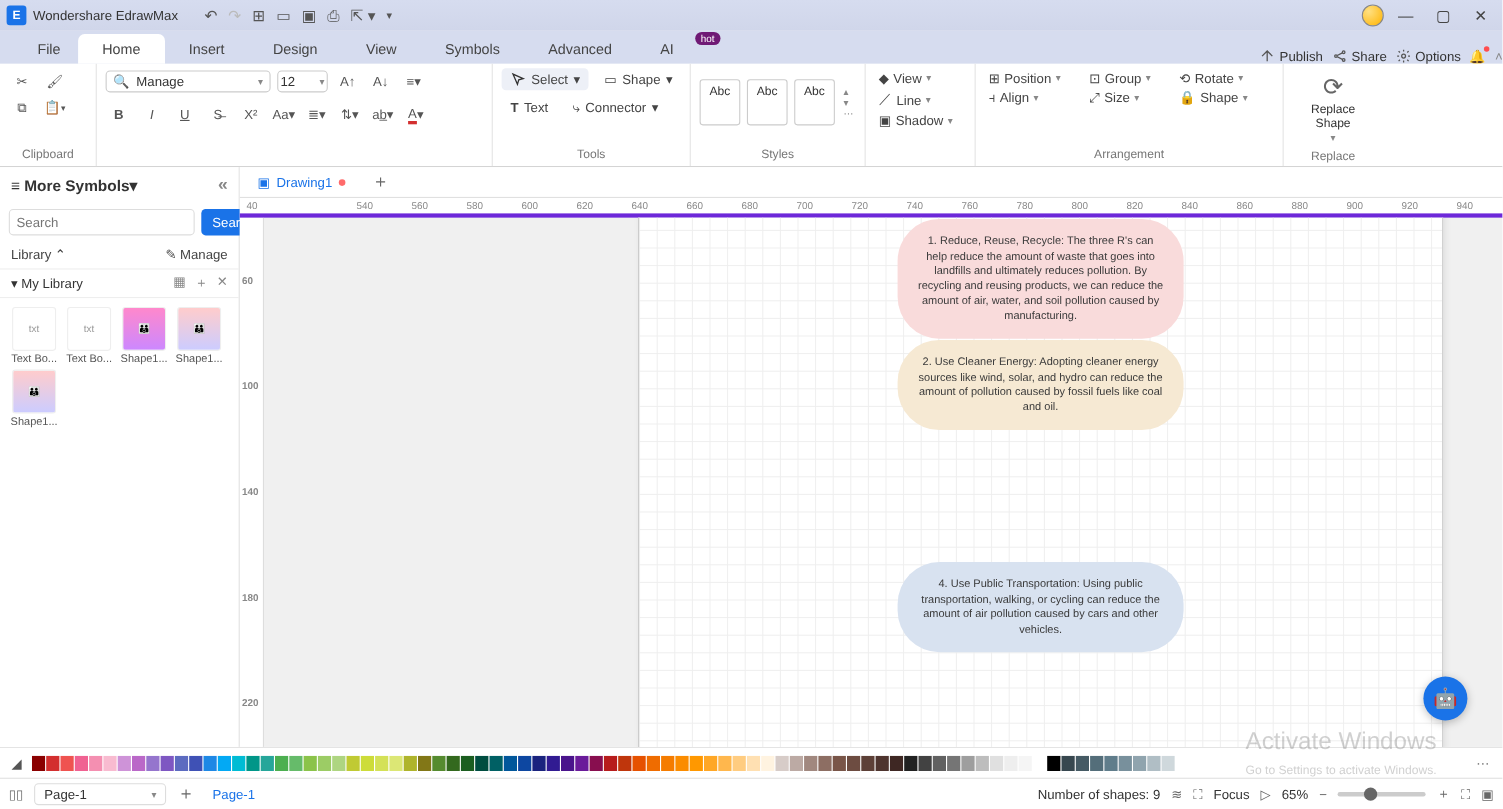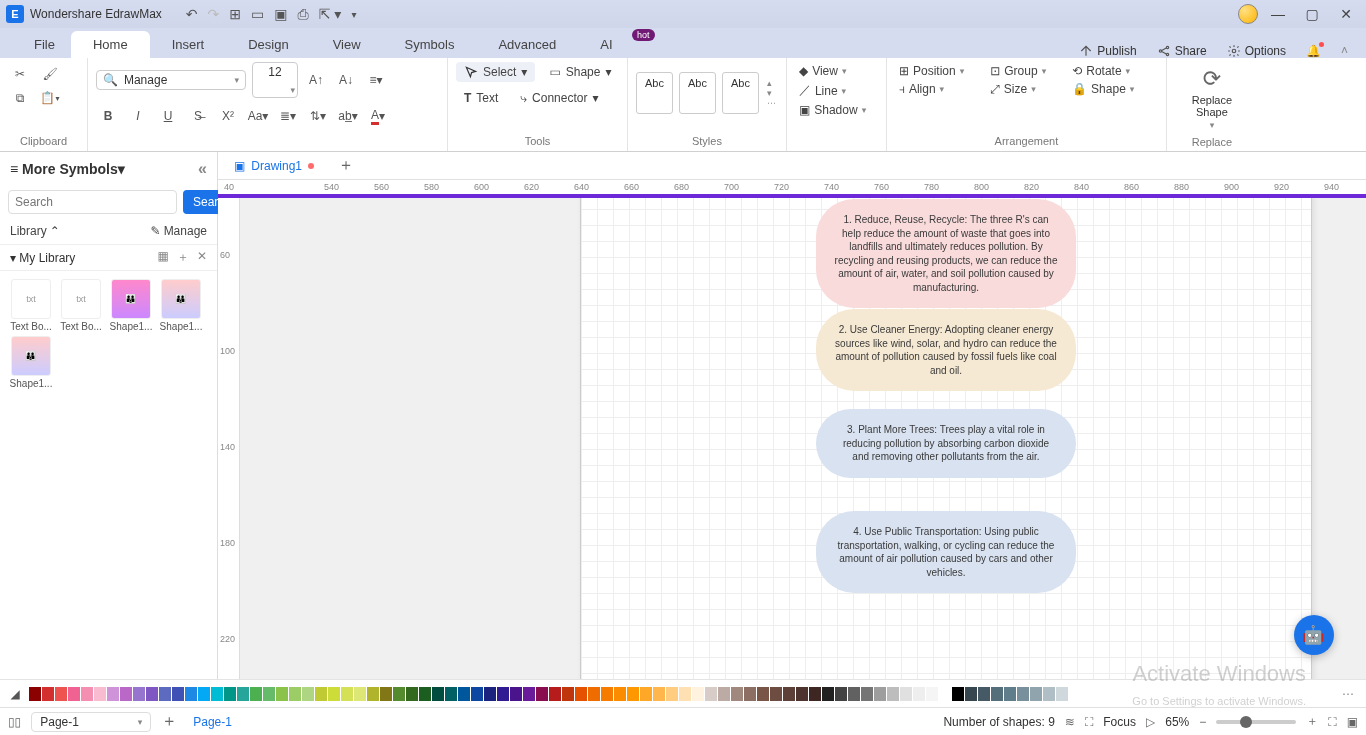--- a/index.html
+++ b/index.html
@@ -15,35 +15,35 @@
 .titlebar .avatar { width:20px; height:20px; border-radius:50%; background:radial-gradient(circle at 30% 30%,#ffe082,#ffb300); border:1px solid #888;}
 .titlebar .winbtn { width:28px; text-align:center; color:#444; font-size:14px; cursor:pointer;}
 
 
 .menubar { height:30px; background:#d6dcef; display:flex; align-items:flex-end; padding-left:18px; gap:0; }
 .menubar .tab { padding:6px 22px; color:#444; cursor:pointer; font-size:13px; border-radius:6px 6px 0 0;}
 .menubar .tab.active { background:#fff; font-weight:500;}
 .menubar .tab.file { padding:6px 16px;}
 .menubar .ai { position:relative;}
 .menubar .ai .hot { position:absolute; top:-2px; right:-20px; background:#701a75; color:#fff; font-size:9px; padding:1px 5px; border-radius:7px;}
-.menubar .rightctl { margin-left:auto; display:flex; gap:20px; padding-right:18px; align-items:flex-start;}
+.menubar .rightctl { margin-left:auto; display:flex; gap:8px; padding-right:0; align-items:flex-start;}
 .menubar .rightctl span { font-size:12px; color:#333; cursor:pointer; display:flex; align-items:center; gap:4px;}
 .menubar .rightctl .bell { position:relative;}
 .menubar .rightctl .bell::after { content:''; position:absolute; top:-2px; right:-3px; width:5px; height:5px; background:#ff4d4f; border-radius:50%;}
 
 
 .ribbon { height:94px; background:#fff; border-bottom:1px solid #d0d0d0; display:flex; }
 .rgroup { border-right:1px solid #e4e4e4; padding:4px 8px 2px 8px; display:flex; flex-direction:column; justify-content:space-between;}
 .rgroup .label { text-align:center; font-size:11px; color:#777; padding:2px 0;}
 .rrow { display:flex; align-items:center; gap:6px;}
 .ricon { width:24px; height:24px; display:flex; align-items:center; justify-content:center; color:#555; cursor:pointer; border-radius:3px;}
 .rbtn { display:flex; align-items:center; gap:5px; padding:3px 8px; border-radius:4px; cursor:pointer; color:#444;}
 .rbtn.sel { background:#edf0f7;}
 .fontsel { display:flex; align-items:center; border:1px solid #ccc; border-radius:4px; padding:2px 6px; gap:6px; width:150px; background:#fff;}
-.sizesel { display:flex; align-items:center; border:1px solid #ccc; border-radius:4px; padding:2px 2px; gap:6px; width:46px; background:#fff;flex-direction:column;}
+.sizesel { display:flex; align-items:center; border:1px solid #ccc; border-radius:4px; padding:2px 2px; gap:6px; width:46px; background:#fff;}
 .abc { border:1px solid #ccc; border-radius:3px; padding:4px 8px; font-size:11px; cursor:pointer;}
 .vbtn { display:flex; align-items:center; gap:4px; padding:2px 4px; cursor:pointer; color:#444; font-size:12px;}
 .vbtn .caret { font-size:9px; color:#888;}
 .rgroup.styles { flex-direction:row; align-items:flex-start; position:relative; min-width:150px;}
 .rgroup.styles .stylerow { display:flex; gap:6px; padding-top:10px;}
 .rgroup.styles .carets { display:flex; flex-direction:column; justify-content:center; gap:0; font-size:9px; color:#888; padding:6px 2px;}
 .rgroup .bigbtn { display:flex; flex-direction:column; align-items:center; gap:2px; padding:4px 8px; cursor:pointer;}
 .rgroup .bigbtn .bicon { font-size:22px; color:#666;}
 
 
@@ -64,21 +64,21 @@
 .sidebar .shape .sname { font-size:10px; color:#555; white-space:nowrap; overflow:hidden; text-overflow:ellipsis; width:46px; text-align:center;}
 
 .canvaswrap { flex:1; display:flex; flex-direction:column; position:relative; background:#f8f8f8;}
 .tabstrip { height:28px; background:#fff; border-bottom:1px solid #e0e0e0; display:flex; align-items:center; padding-left:6px; gap:6px;}
 .tabstrip .doctab { display:flex; align-items:center; gap:6px; padding:4px 10px; font-size:12px; color:#1a73e8; cursor:pointer;}
 .tabstrip .doctab .dot { width:6px; height:6px; background:#ff6b6b; border-radius:50%;}
 .tabstrip .addtab { font-size:16px; color:#666; cursor:pointer; padding:0 8px;}
 .ruler-h { height:18px; background:#fff; border-bottom:4px solid #6d28d9; position:relative; font-size:9px; color:#888; overflow:hidden;}
 .ruler-h span { position:absolute; top:2px;}
 .canvas { flex:1; position:relative; overflow:hidden; background:#f0f0f0;}
-.ruler-v { position:absolute; left:0; top:0; width:22px; height:100%; background:#fff; border-right:1px solid #ddd; font-size:9px; color:#888;}
+.ruler-v { position:absolute; left:0; top:0; width:22px; height:100%; background:#fff; border-right:1px solid #ddd; font-size:9px; color:#888;font-weight:bold;}
 .ruler-v span { position:absolute; left:2px;}
 .page { position:absolute; left:362px; top:-6px; width:732px; height:700px; background:#fff; border:1px solid #ccc; box-shadow:2px 2px 6px rgba(0,0,0,0.08);
         background-image:linear-gradient(#eee 1px,transparent 1px),linear-gradient(90deg,#eee 1px,transparent 1px);
         background-size:16px 16px;}
 .bubble { position:absolute; left:50%; transform:translateX(-50%); width:260px; border-radius:38px; padding:14px 18px; font-size:10px; line-height:1.35; text-align:center; color:#3a3a3a;}
 .b1 { top:6px; background:#f9dbdb;}
 .b2 { top:116px; background:#f6e9d3;}
 .b3 { top:216px; background:#d8e2f0;}
 .b4 { top:318px; background:#d8e2f0;}
 .b5 { top:412px; background:#f6e9d3;}
@@ -371,21 +371,20 @@
       <div class="ruler-v" id="rulerv">
           <span style="top: 52px;">60</span>
           <span style="top: 148px;">100</span>
           <span style="top: 244px;">140</span>
           <span style="top: 340px;">180</span>
           <span style="top: 436px;">220</span>
         </div>
       <div class="page">
         <div class="bubble b1">1. Reduce, Reuse, Recycle: The three R's can help reduce the amount of waste that goes into landfills and ultimately reduces pollution. By recycling and reusing products, we can reduce the amount of air, water, and soil pollution caused by manufacturing.</div>
         <div class="bubble b2">2. Use Cleaner Energy: Adopting cleaner energy sources like wind, solar, and hydro can reduce the amount of pollution caused by fossil fuels like coal and oil.</div>
-        <div class="bubble b3">3. Plant More Trees: Trees play a vital role in reducing pollution by absorbing carbon dioxide and removing other pollutants from the air.</div>
         <div class="bubble b4">4. Use Public Transportation: Using public transportation, walking, or cycling can reduce the amount of air pollution caused by cars and other vehicles.</div>
       </div>
     </div>
   </div>
 </div>
 
 <div class="colorbar">
   <span class="dropper">◢</span>
   <div id="swatches" style="display:flex;gap:1px;flex-wrap:nowrap;overflow:hidden">
       <div class="sw" style="background: rgb(139, 0, 0);"></div>

